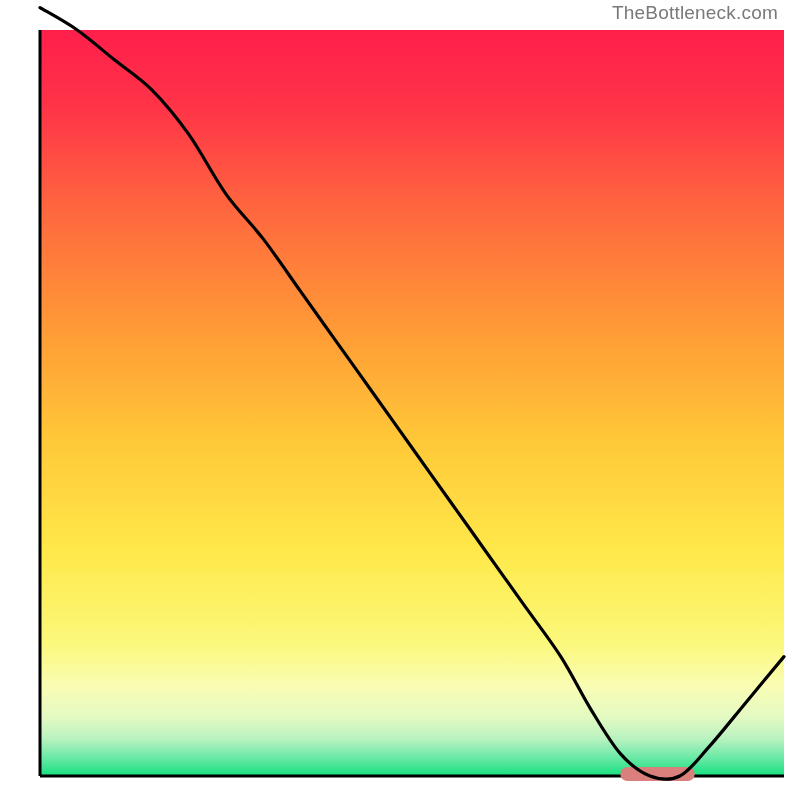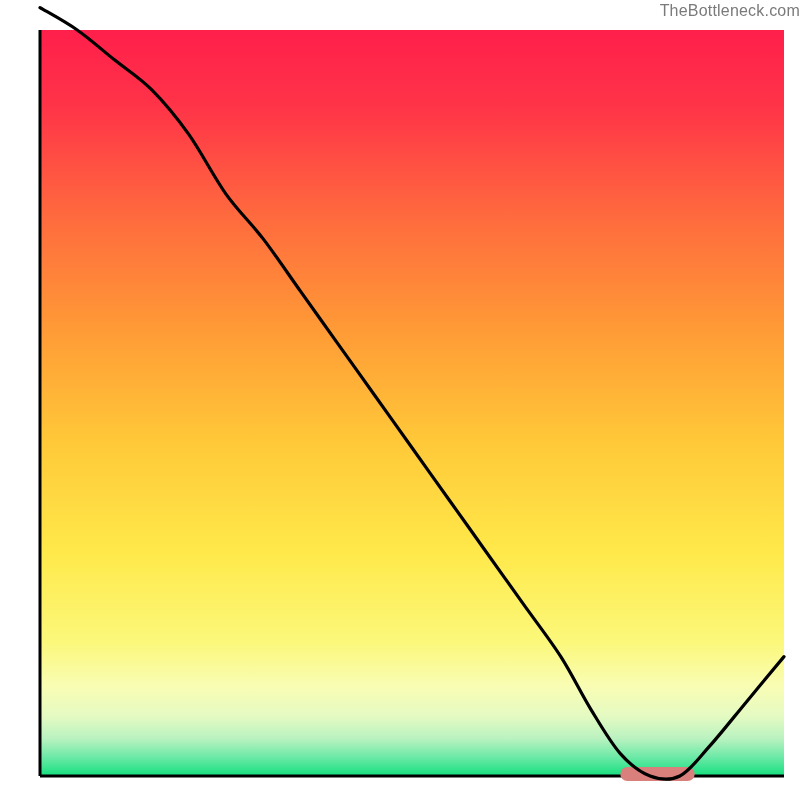--- a/index.html
+++ b/index.html
@@ -12,22 +12,22 @@
     overflow: hidden;
   }
   #container {
     position: relative;
     width: 800px;
     height: 800px;
   }
   #watermark {
     position: absolute;
     top: 2px;
-    right: 0;
-    font-size: 16px;
+    right: 22px;
+    font-size: 19px;
     color: #7a7a7a;
     font-weight: normal;
     letter-spacing: 0.2px;
   }
   svg {
     position: absolute;
     top: 0;
     left: 0;
   }
 </style>

